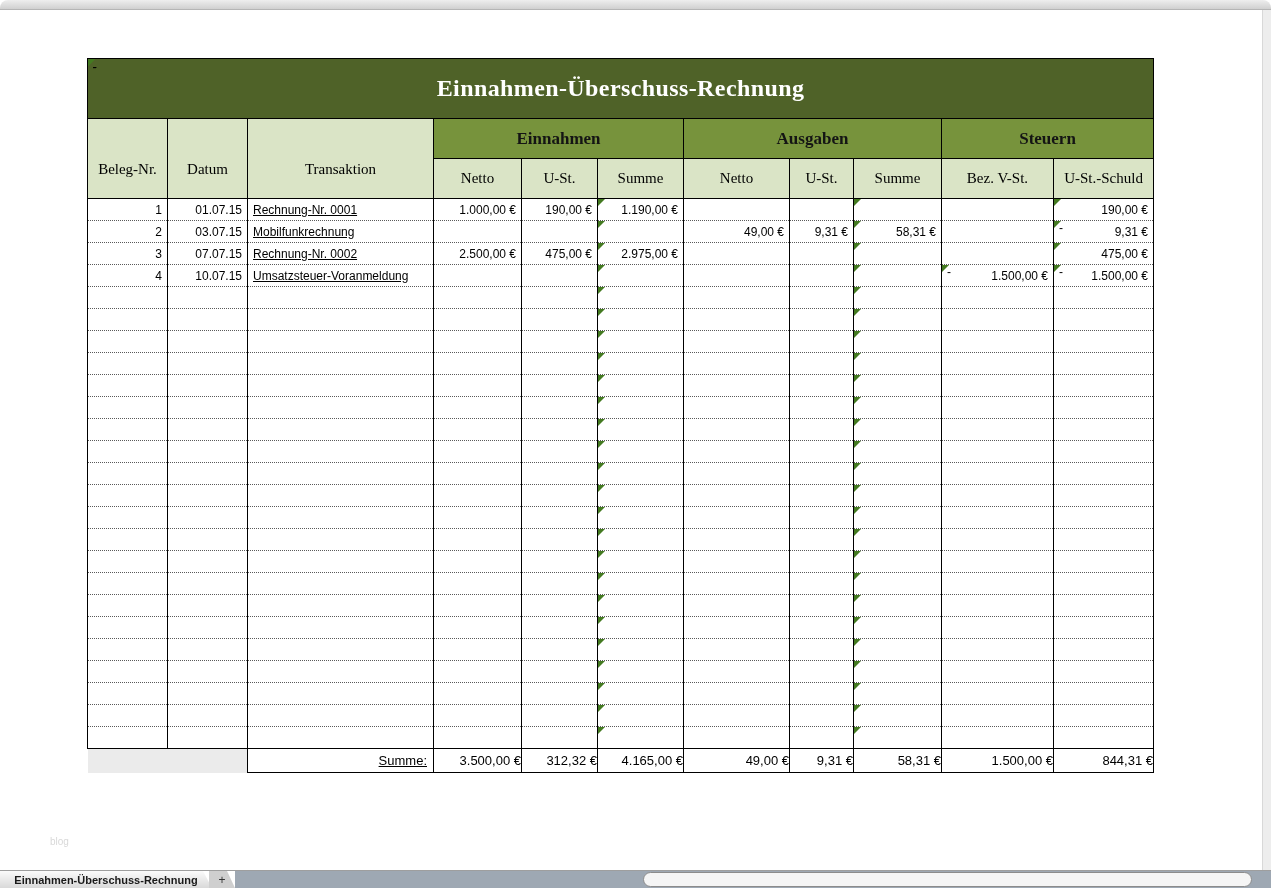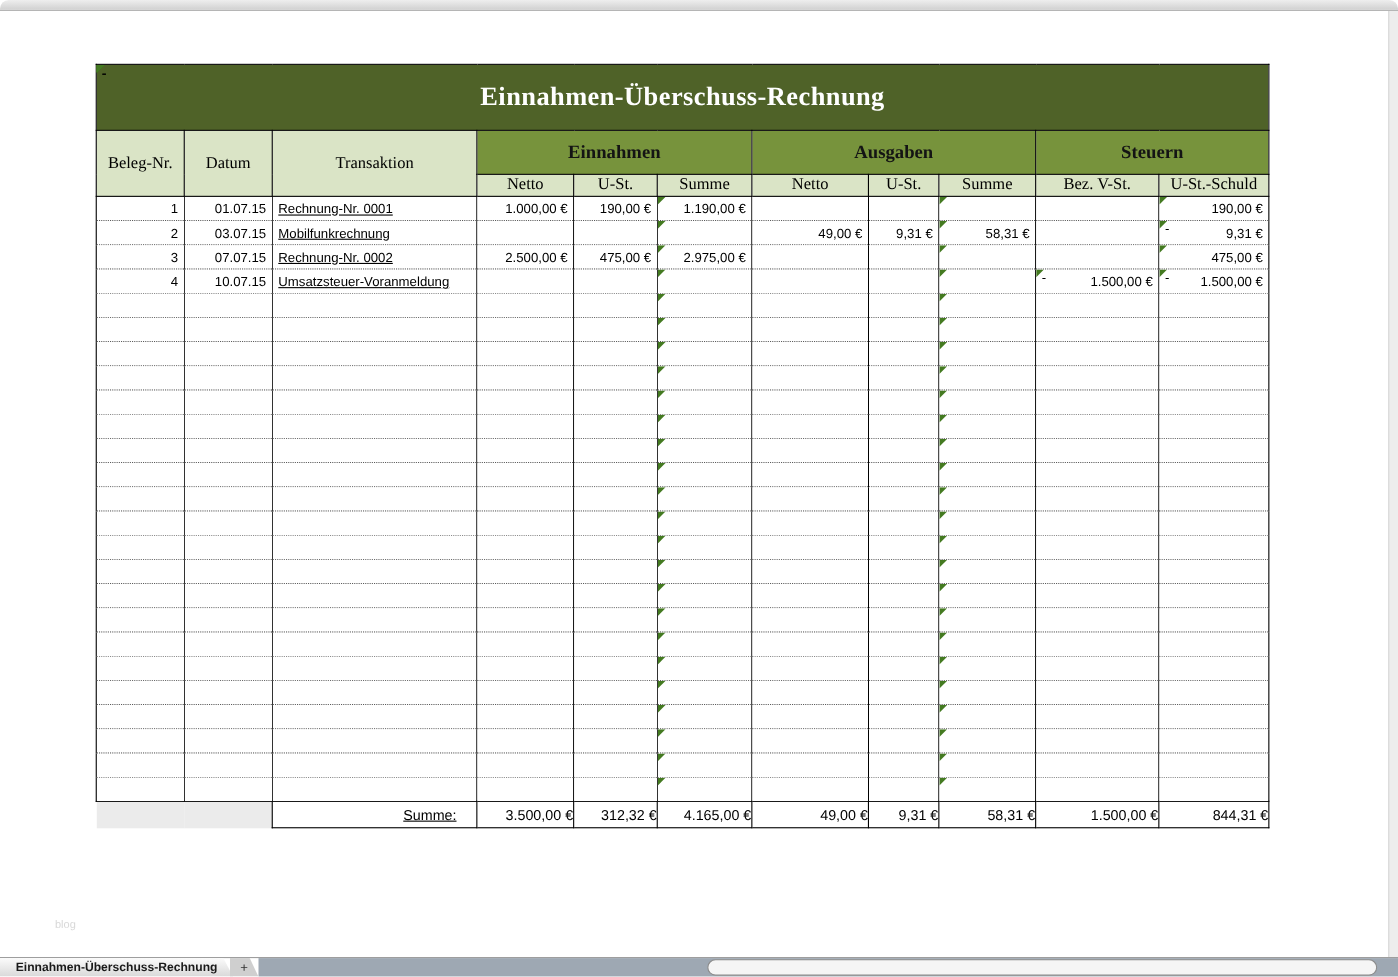--- a/index.html
+++ b/index.html
@@ -18,21 +18,21 @@
   
   table.sheet { position:absolute; left:87px; top:58px; width:1066px;
     border-collapse:collapse; table-layout:fixed; }
   .sheet thead th { border:1px solid #000; overflow:hidden; white-space:nowrap; }
   .title-cell { height:60px; background:#4F6228; color:#ffffff;
     font-family:"Liberation Serif", serif; font-weight:bold; font-size:24px;
     text-align:center; vertical-align:middle; letter-spacing:.4px; }
   .group-cell { height:40px; background:#77933C; color:#141414;
     font-family:"Liberation Serif", serif; font-size:17px;
     text-align:center; vertical-align:middle;margin-left:44px; }
-  .colhead { height:20px; background:#DAE4C6; color:#000;
+  .colhead { height:40px; background:#DAE4C6; color:#000;
     font-family:"Liberation Serif", serif; font-size:15px; font-weight:normal;
     text-align:center; vertical-align:middle; }
   .lefthead { background:#DAE4C6; color:#000;
     font-family:"Liberation Serif", serif; font-size:15px; font-weight:normal;
     text-align:center; vertical-align:bottom; padding-bottom:20px; }
 
   .sheet tbody td { height:22px; font-size:12px; padding:0 5px; position:relative;
     overflow:hidden; white-space:nowrap; background:#fff;
     border-left:1px solid #000; border-right:1px solid #000;
     border-top:1px dotted #5a5a5a; border-bottom:1px dotted #5a5a5a; }
@@ -41,21 +41,21 @@
   td.c0, td.c1 { text-align:right; }
   td.c2 { text-align:left;text-decoration:underline; }
   td.c3, td.c4, td.c5, td.c6, td.c7, td.c8, td.c9, td.c10 { text-align:right; }
   td.sumcol { background:#D9E3C2; }
   td.tri::before { content:""; position:absolute; top:0; left:0; width:0; height:0;
     border-top:7px solid #447A21; border-right:7px solid transparent; }
   td .minus { position:absolute; left:5px; top:0; }
 
   .sheet .totals td { height:24px; font-size:13px; border:1px solid #000; background:#fff; }
   .sheet .totals td.ghost { border:0; background:#ebebeb; }
-  .sheet .totals td.label { text-align:right; padding-right:18px; }
+  .sheet .totals td.label { text-align:right; padding-right:6px; }
 
   
   .tabbar { position:absolute; left:0; right:0; bottom:0; height:18px;
     display:flex; align-items:stretch; background:#fff; border-top:1px solid #9e9e9e; }
   .sheet-tab { width:212px; display:flex; align-items:center; justify-content:center;
     background:linear-gradient(#fbfbfb,#d9d9d9);
     clip-path:polygon(0 0, calc(100% - 9px) 0, 100% 100%, 0 100%);
     font-size:11px; font-weight:bold; color:#1a1a1a; padding:0 10px;
     white-space:nowrap; overflow:hidden; }
   .add-tab { width:26px; margin-left:-3px; display:flex; align-items:center; justify-content:center;

